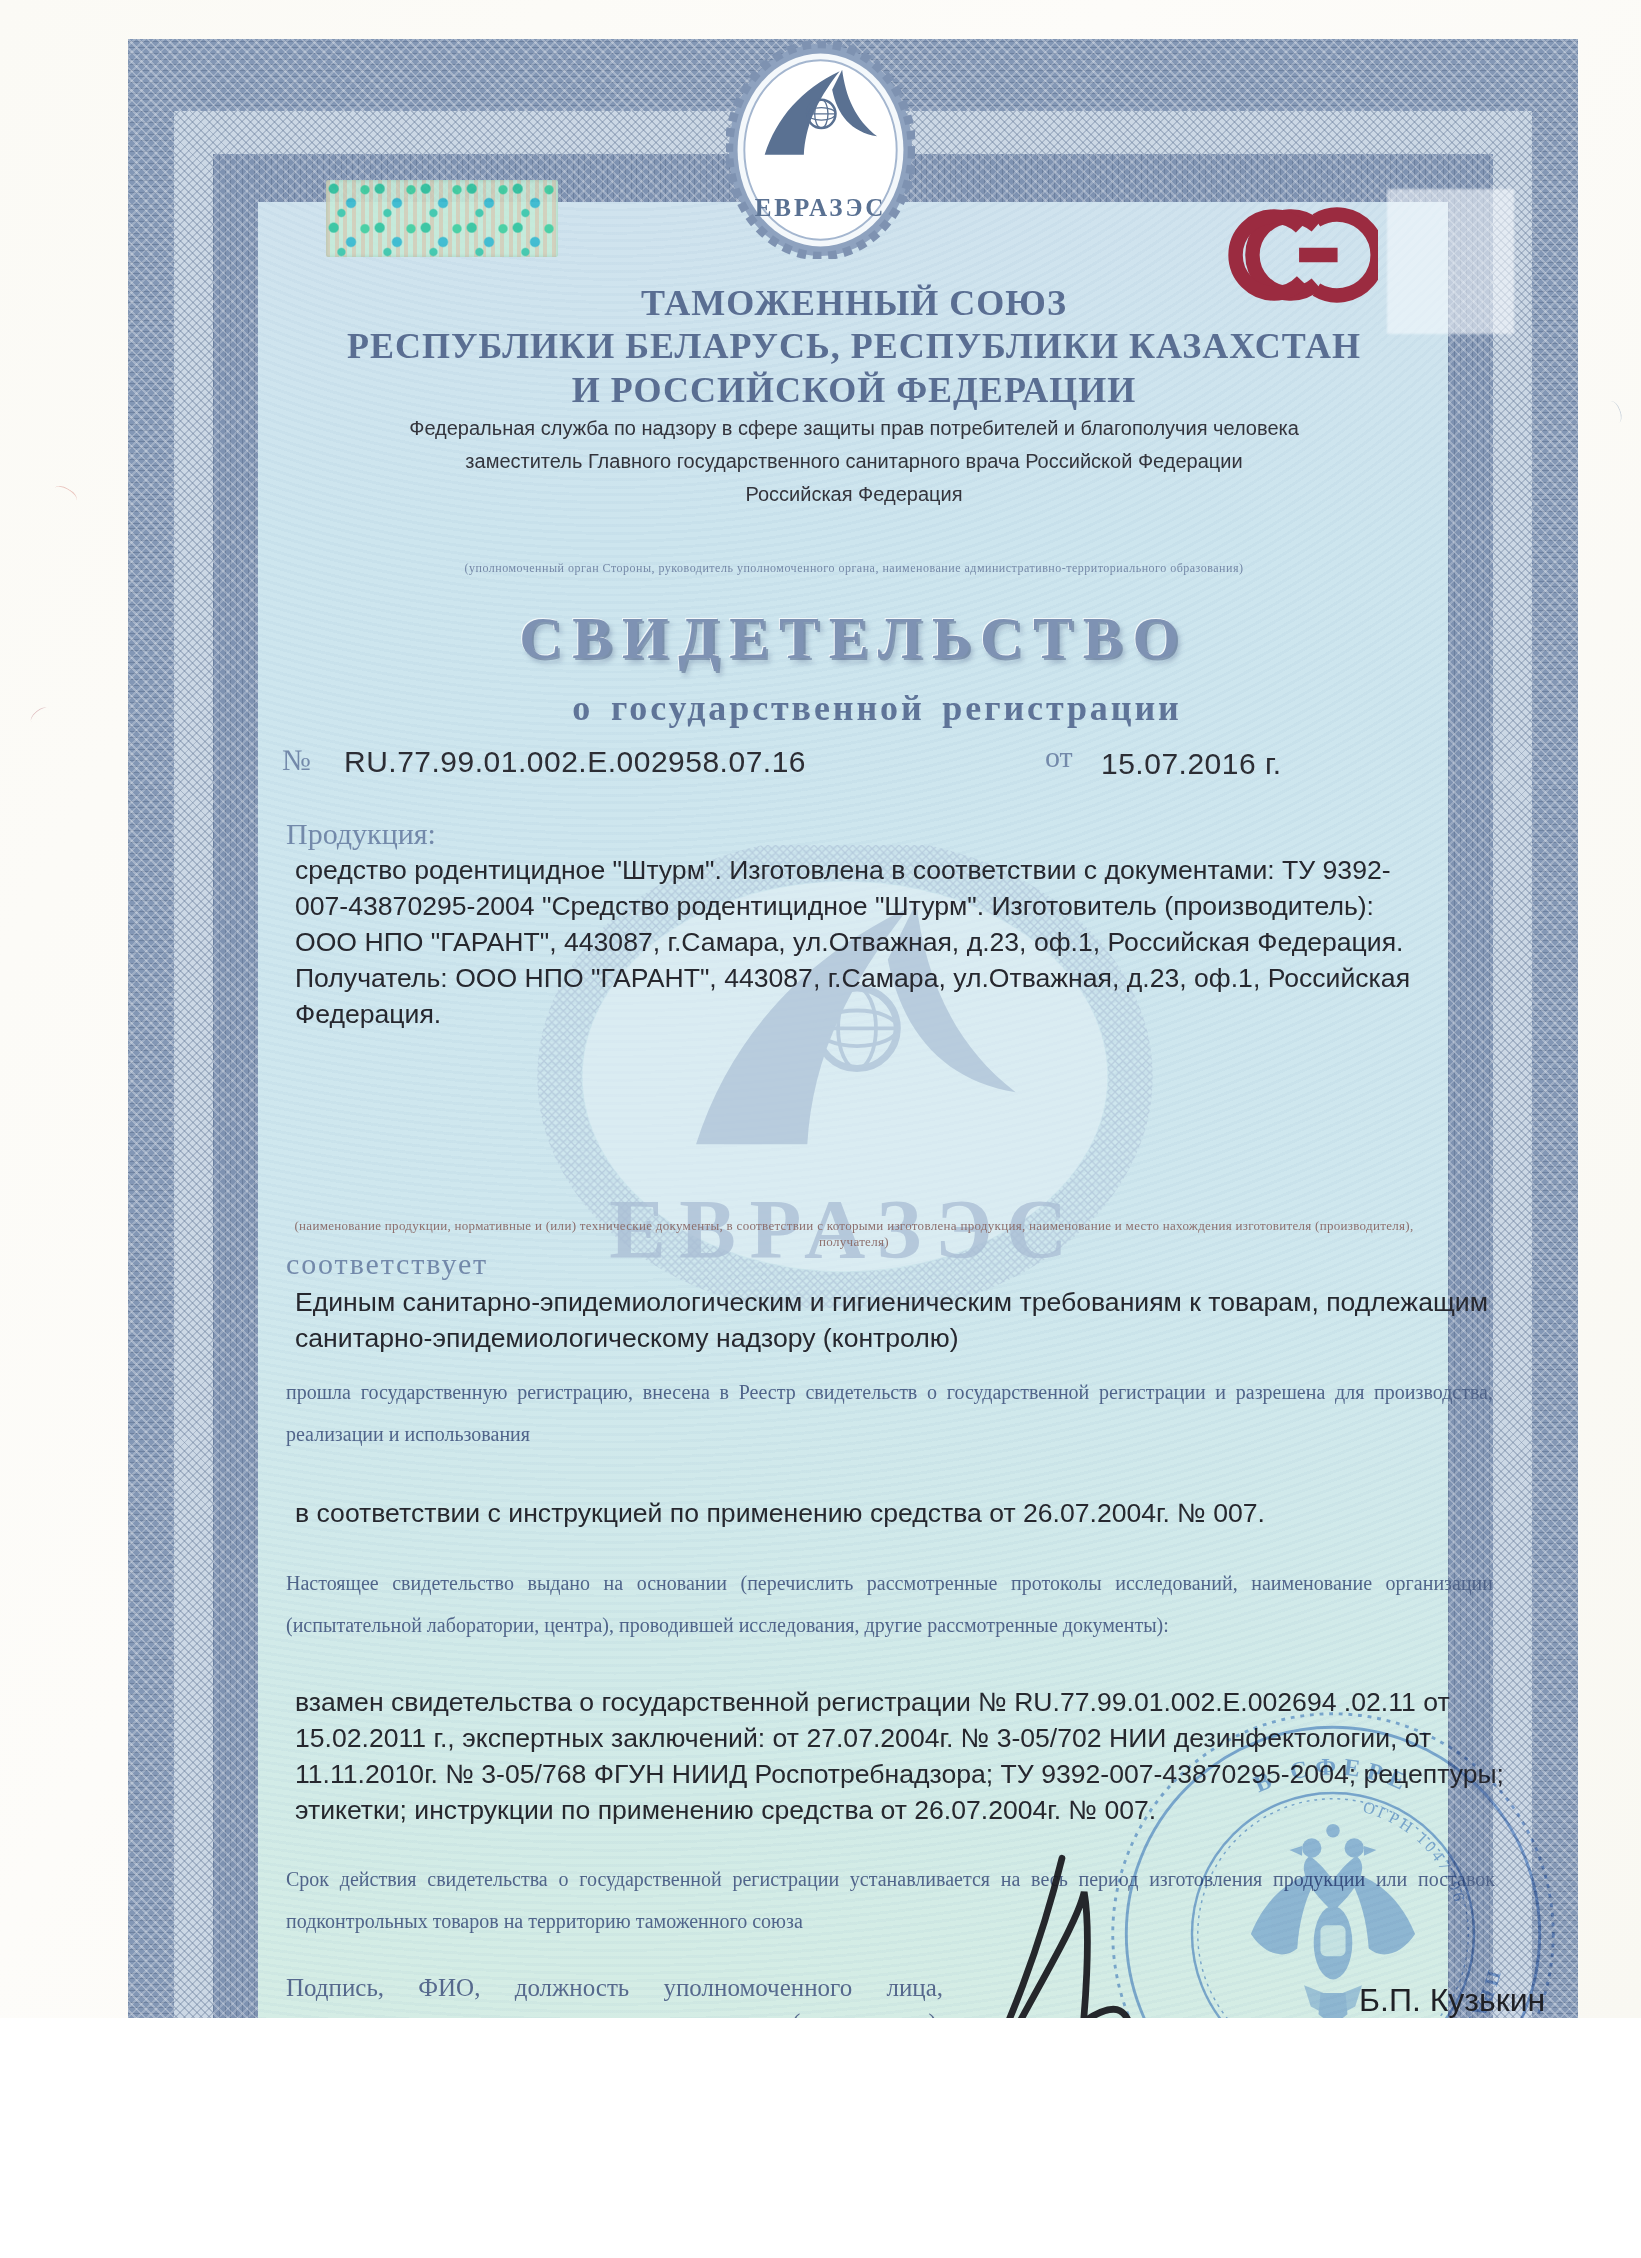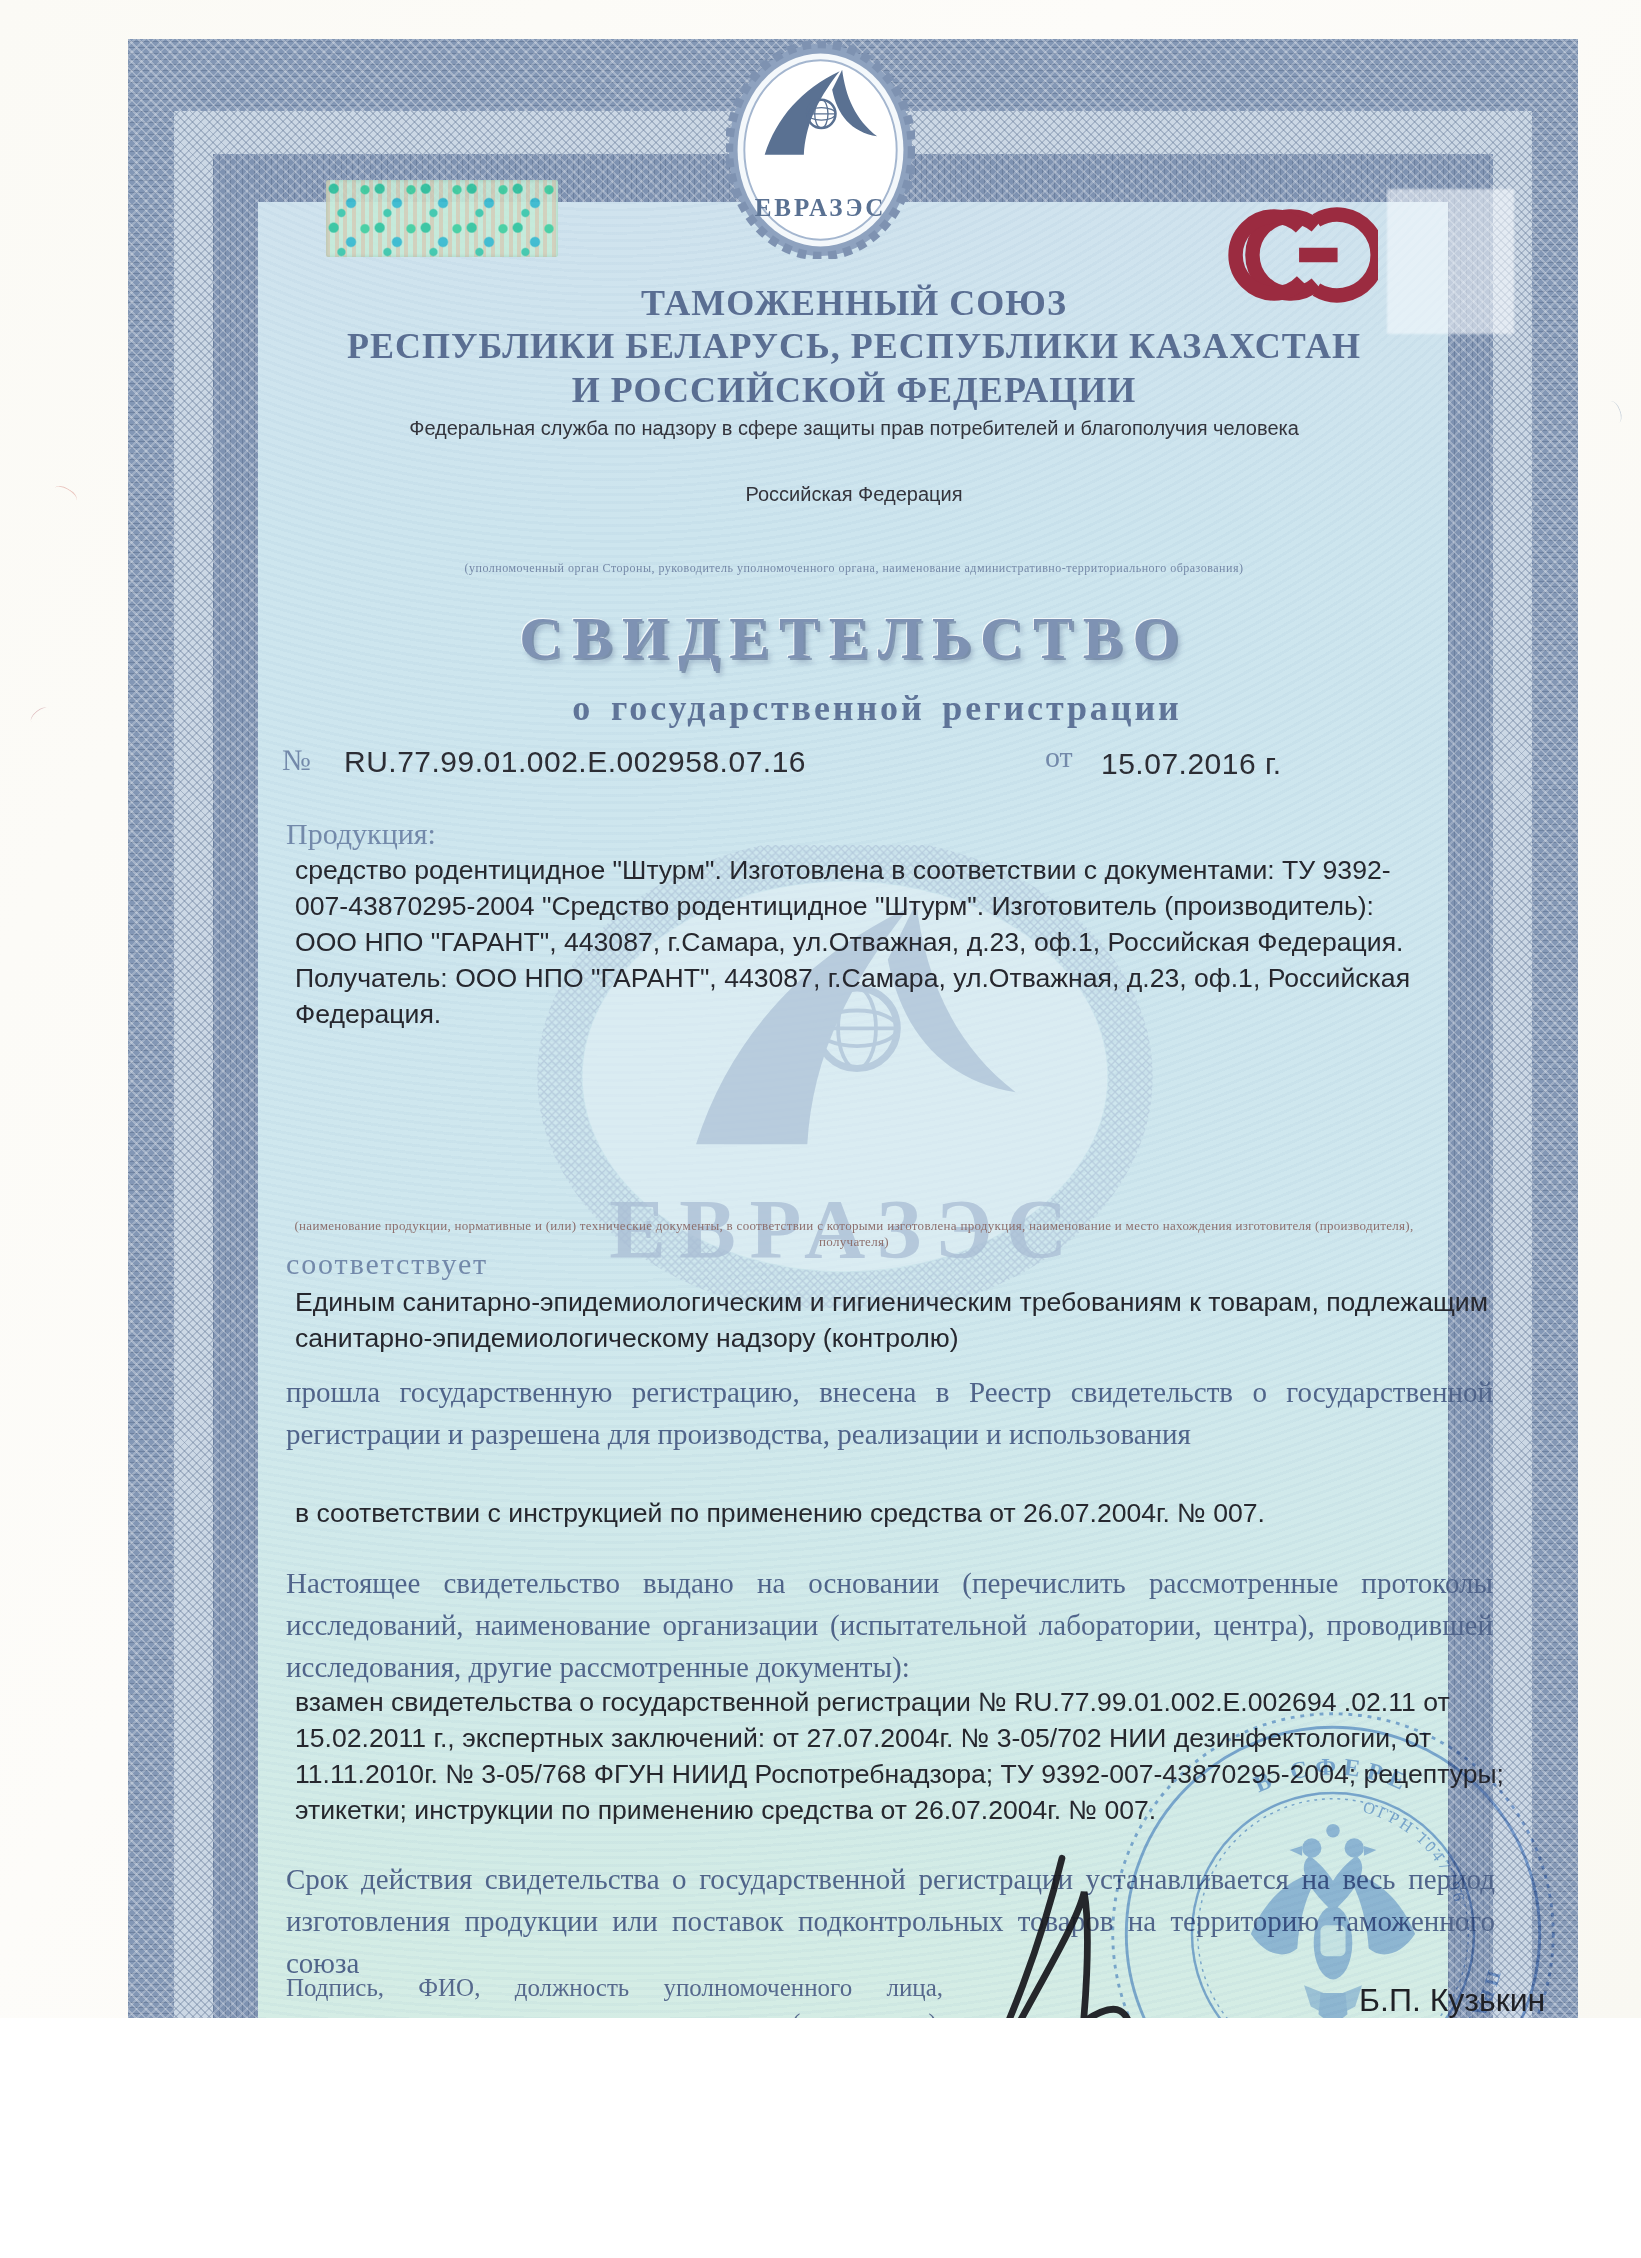--- a/index.html
+++ b/index.html
@@ -51,21 +51,21 @@
   .cap{font-size:12px;color:#7487a6;letter-spacing:0.5px;z-index:3;}
   .cap2{font-size:13px;color:#8d6f6d;letter-spacing:0.3px;z-index:3;}
   .doc-title{
     font-size:60px;font-weight:bold;letter-spacing:9.7px;color:#7e92b3;z-index:3;
     text-shadow:-1px -1px 0 rgba(255,255,255,.75),1.9px 1.9px 0 rgba(86,106,140,.55),3.9px 4.8px 4.8px rgba(86,106,140,.35);
   }
   .doc-sub{font-size:36px;font-weight:bold;letter-spacing:2.9px;word-spacing:5.8px;color:#5f7498;z-index:3;}
   .lbl{font-size:30px;color:#7389aa;z-index:3;}
   .val{font-family:"Liberation Sans",sans-serif;font-size:30px;color:#2c2d34;letter-spacing:0.5px;z-index:3;}
   .body-sans{font-family:"Liberation Sans",sans-serif;font-size:26.6px;line-height:36px;color:#26272e;z-index:3;}
-  .body-serif{font-size:29px;line-height:42px;color:#50648a;text-align:justify;z-index:3;}
+  .body-serif{font-size:20px;line-height:42px;color:#50648a;text-align:justify;z-index:3;}
   .sig-cap{font-size:25px;line-height:35px;color:#56698d;text-align:justify;z-index:3;}
   .serial{font-size:42px;font-weight:bold;color:#c5261d;letter-spacing:2.9px;z-index:4;}
   .footer{font-family:"Liberation Sans",sans-serif;font-size:19.3px;color:#8e8e97;z-index:2;}
   .mp{font-size:35px;color:#56698d;letter-spacing:9.7px;z-index:4;}
   .fio{font-size:21px;color:#56698d;z-index:5;}
   .signatory{font-family:"Liberation Sans",sans-serif;font-size:32px;color:#1f2025;z-index:5;}
   .sigline{border-top:1.9px solid #5e6f8d;z-index:5;height:0;}
   
   .holo{
     z-index:3;border-radius:1.9px;opacity:.9;
@@ -138,20 +138,21 @@
     <line x1="78" y1="54" x2="118" y2="54" stroke="#9b2b40" stroke-width="15"></line>
   </svg>
 
   <div class="abs wm-square" style="left:1387px;top:189px;width:127px;height:145px;"></div>
 
   <div class="abs ctr hdr-serif" style="top:282px;">ТАМОЖЕННЫЙ СОЮЗ</div>
   <div class="abs ctr hdr-serif" style="top:325px;">РЕСПУБЛИКИ БЕЛАРУСЬ, РЕСПУБЛИКИ КАЗАХСТАН</div>
   <div class="abs ctr hdr-serif" style="top:369px;">И РОССИЙСКОЙ ФЕДЕРАЦИИ</div>
 
   <div class="abs ctr auth" style="top:417px;">Федеральная служба по надзору в сфере защиты прав потребителей и благополучия человека</div>
+  <div class="abs ctr auth" style="top:450px;">заместитель Главного государственного санитарного врача Российской Федерации</div>
   <div class="abs ctr auth" style="top:483px;">Российская Федерация</div>
 
   <div class="abs ctr cap" style="top:561px;">(уполномоченный орган Стороны, руководитель уполномоченного органа, наименование административно-территориального образования)</div>
 
   <div class="abs ctr doc-title" style="top:604px;">СВИДЕТЕЛЬСТВО</div>
   <div class="abs ctr doc-sub" style="top:687px;padding-left:23px;">о государственной регистрации</div>
 
   <div class="abs lbl" style="left:282px;top:743px;">№</div>
   <div class="abs val" style="left:344px;top:745px;">RU.77.99.01.002.Е.002958.07.16</div>
   <div class="abs lbl" style="left:1045px;top:740px;">от</div>

